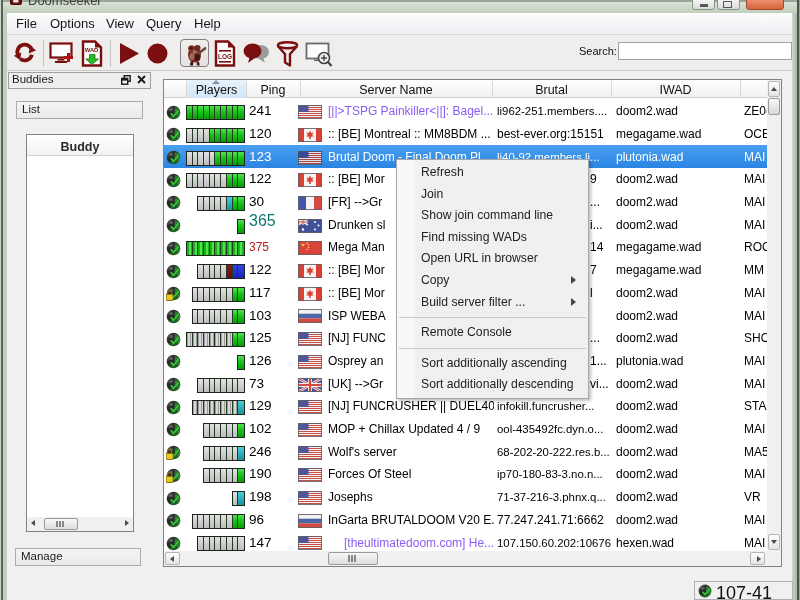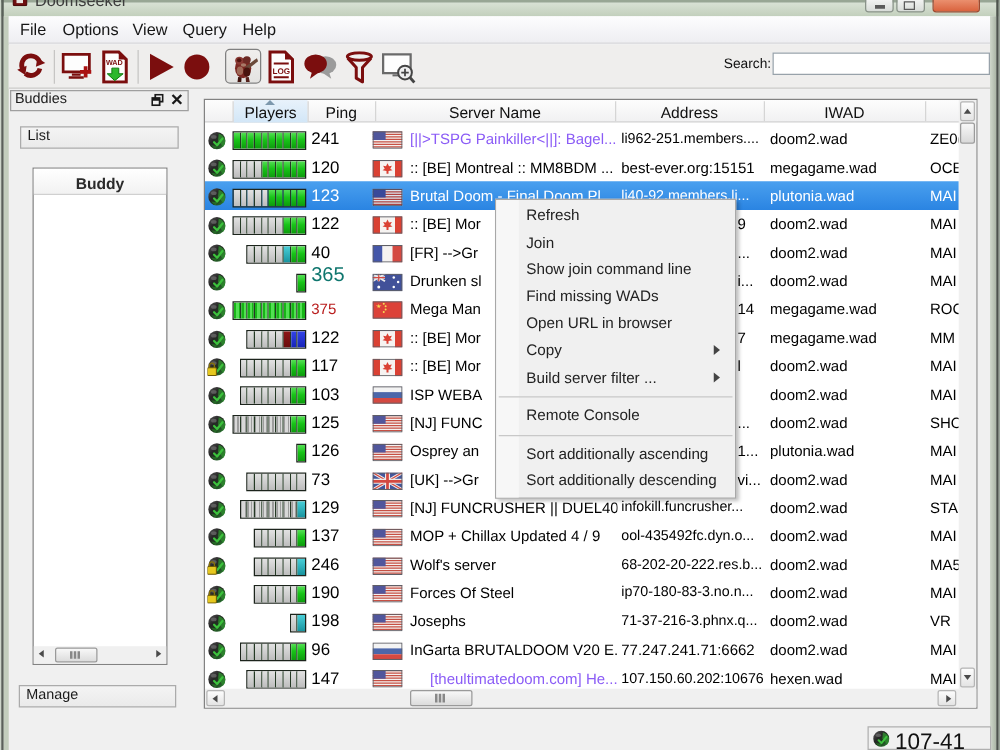--- a/index.html
+++ b/index.html
@@ -133,21 +133,21 @@
 <div style="position:absolute;left:21px;top:550px;font-size:11.5px;color:#1a1a1a">Manage</div>
 
 <div style="position:absolute;left:163px;top:79px;width:619px;height:488px;border:1px solid #828282;background:#ffffff"></div>
 <div style="position:absolute;left:164px;top:80px;width:617px;height:18px;background:linear-gradient(180deg,#fdfdfd,#f1f1f2);border-bottom:1px solid #cfcfcf"></div>
 
 <div style="position:absolute;left:187px;top:80px;width:59px;height:18px;background:linear-gradient(180deg,#e8f2fb,#d2e6f7)"></div>
 <div style="position:absolute;left:212px;top:80px;width:0;height:0;border-bottom:4px solid #7d98ad;border-left:4.5px solid transparent;border-right:4.5px solid transparent"></div>
 <div class="hd" style="left:187px;width:59px;top:83px">Players</div>
 <div class="hd" style="left:246px;width:54px;top:83px">Ping</div>
 <div class="hd" style="left:300px;width:192px;top:83px">Server Name</div>
-<div class="hd" style="left:492px;width:119px;top:83px">Address</div>
+<div class="hd" style="left:492px;width:119px;top:83px">Brutal</div>
 <div class="hd" style="left:611px;width:129px;top:83px">IWAD</div>
 
 <div style="position:absolute;left:186px;top:81px;width:1px;height:16px;background:#d5d5d5"></div>
 <div style="position:absolute;left:246px;top:81px;width:1px;height:16px;background:#d5d5d5"></div>
 <div style="position:absolute;left:300px;top:81px;width:1px;height:16px;background:#d5d5d5"></div>
 <div style="position:absolute;left:492px;top:81px;width:1px;height:16px;background:#d5d5d5"></div>
 <div style="position:absolute;left:611px;top:81px;width:1px;height:16px;background:#d5d5d5"></div>
 <div style="position:absolute;left:740px;top:81px;width:1px;height:16px;background:#d5d5d5"></div>
 
 <svg style="position:absolute;left:166px;top:104.64999999999999px" width="15" height="15" viewBox="0 0 16 16">
@@ -335,21 +335,21 @@
 <div style="position:absolute;box-sizing:content-box;left:197.4px;top:196.0px;width:45.6px;height:13px;border:1px solid #1c241c;overflow:hidden">
     <i style="width:5.7px;background:linear-gradient(180deg,#e2e2e2,#bdbdbd);border-right:1px solid #253a25;display:block;float:left;height:100%"></i>
     <i style="width:5.7px;background:linear-gradient(180deg,#e2e2e2,#bdbdbd);border-right:1px solid #253a25;display:block;float:left;height:100%"></i>
     <i style="width:5.7px;background:linear-gradient(180deg,#e2e2e2,#bdbdbd);border-right:1px solid #253a25;display:block;float:left;height:100%"></i>
     <i style="width:5.7px;background:linear-gradient(180deg,#e2e2e2,#bdbdbd);border-right:1px solid #253a25;display:block;float:left;height:100%"></i>
     <i style="width:5.7px;background:linear-gradient(180deg,#e2e2e2,#bdbdbd);border-right:1px solid #253a25;display:block;float:left;height:100%"></i>
     <i style="width:5.7px;background:linear-gradient(180deg,#49cfd8,#18939e);border-right:1px solid #253a25;display:block;float:left;height:100%"></i>
     <i style="width:5.7px;background:linear-gradient(180deg,#55e055 0%,#18c418 45%,#0d9a0d 100%);border-right:1px solid #253a25;display:block;float:left;height:100%"></i>
     <i style="width:5.7px;background:linear-gradient(180deg,#55e055 0%,#18c418 45%,#0d9a0d 100%);display:block;float:left;height:100%"></i>
   </div>
-<div class="ct" style="left:249px;top:191.0px;width:46px;color:#000000;font-size:13.5px">40</div>
+<div class="ct" style="left:249px;top:191.0px;width:46px;color:#000000;font-size:13.5px">30</div>
 <svg style="position:absolute;left:298px;top:195.95000000000002px;opacity:0.88" width="24" height="14" viewBox="0 0 24 14">
     <rect width="8" height="14" fill="#2b3f9e"></rect>
     <rect x="8" width="8" height="14" fill="#f4f1ef"></rect>
     <rect x="16" width="8" height="14" fill="#cf3027"></rect>
     <rect x="0.4" y="0.4" width="23.2" height="13.2" fill="none" stroke="#4a4a52" stroke-width="0.9"></rect>
   </svg>
 <div class="ct" style="left:328px;top:191.0px;width:166px;color:#000000">[FR] --&gt;Gr</div>
 <div class="ct" style="left:590px;top:191.0px;width:24px;color:#000000">...</div>
 <div class="ct" style="left:616px;top:191.0px;width:122px;color:#000000">doom2.wad</div>
 <div class="ct" style="left:744px;top:191.0px;width:23px;color:#000000">MAI</div>
@@ -718,21 +718,21 @@
   </svg>
 <div style="position:absolute;box-sizing:content-box;left:203.1px;top:423.0px;width:39.9px;height:13px;border:1px solid #1c241c;overflow:hidden">
     <i style="width:5.7px;background:linear-gradient(180deg,#e2e2e2,#bdbdbd);border-right:1px solid #253a25;display:block;float:left;height:100%"></i>
     <i style="width:5.7px;background:linear-gradient(180deg,#e2e2e2,#bdbdbd);border-right:1px solid #253a25;display:block;float:left;height:100%"></i>
     <i style="width:5.7px;background:linear-gradient(180deg,#e2e2e2,#bdbdbd);border-right:1px solid #253a25;display:block;float:left;height:100%"></i>
     <i style="width:5.7px;background:linear-gradient(180deg,#e2e2e2,#bdbdbd);border-right:1px solid #253a25;display:block;float:left;height:100%"></i>
     <i style="width:5.7px;background:linear-gradient(180deg,#e2e2e2,#bdbdbd);border-right:1px solid #253a25;display:block;float:left;height:100%"></i>
     <i style="width:5.7px;background:linear-gradient(180deg,#e2e2e2,#bdbdbd);border-right:1px solid #253a25;display:block;float:left;height:100%"></i>
     <i style="width:5.7px;background:linear-gradient(180deg,#55e055 0%,#18c418 45%,#0d9a0d 100%);display:block;float:left;height:100%"></i>
   </div>
-<div class="ct" style="left:249px;top:418.0px;width:46px;color:#000000;font-size:13.5px">137</div>
+<div class="ct" style="left:249px;top:418.0px;width:46px;color:#000000;font-size:13.5px">102</div>
 <svg style="position:absolute;left:298px;top:422.95000000000005px;opacity:0.88" width="24" height="14" viewBox="0 0 24 14">
     <rect width="24" height="14" fill="#f3f0ee"></rect>
     <rect x="0" y="0" width="24" height="1" fill="#c0392b"></rect>
     <rect x="0" y="2" width="24" height="1" fill="#c0392b"></rect>
     <rect x="0" y="4" width="24" height="1" fill="#c0392b"></rect>
     <rect x="0" y="6" width="24" height="1" fill="#c0392b"></rect>
     <rect x="0" y="8" width="24" height="1" fill="#c0392b"></rect>
     <rect x="0" y="10" width="24" height="1" fill="#c0392b"></rect>
     <rect x="0" y="12" width="24" height="1" fill="#c0392b"></rect>
     <rect width="10.5" height="7" fill="#3a3f8f"></rect>

